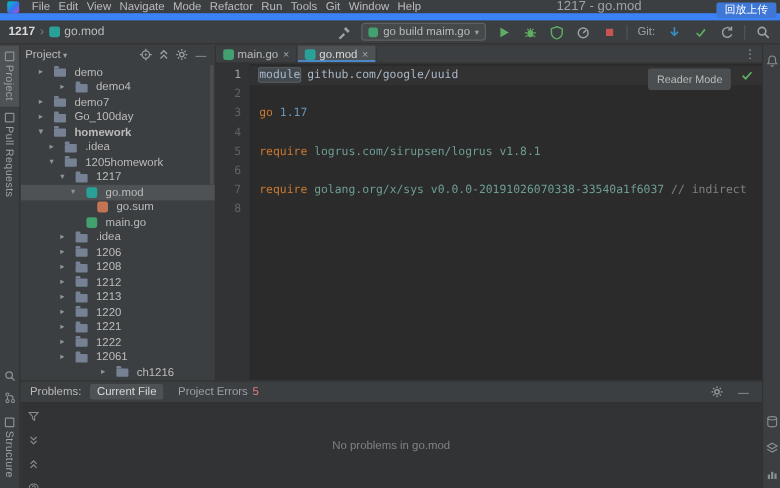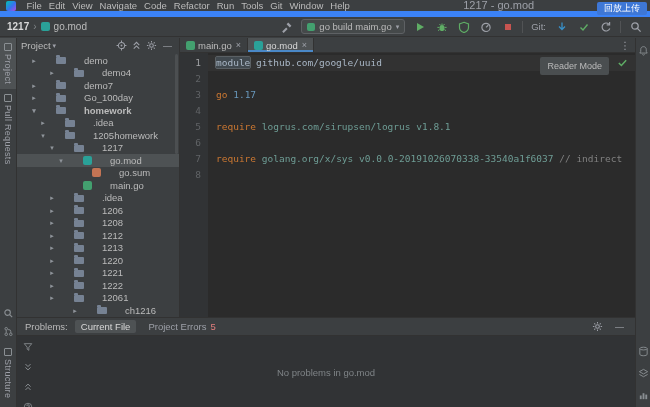--- a/index.html
+++ b/index.html
@@ -48,21 +48,21 @@
 
   
   .project-panel{position:absolute;left:17px;top:38px;width:163px;bottom:90px;display:flex;
                  flex-direction:column;background:#3c3f41;border-right:1px solid #323232;z-index:2;}
   .panel-header{height:15px;display:flex;align-items:center;gap:2px;padding:0 4px;flex:none;}
   .ph-title{font-size:9.5px;color:#bbbbbb;}
   .ph-spacer{flex:1;}
   .panel-header .icobtn{width:13px;height:13px;}
   .hide-dash{color:#9da0a8;font-size:9px;padding:0 3px;}
   .tree{flex:1;overflow:hidden;padding-top:1px;position:relative;}
-  .tree-row{height:12.5px;display:flex;align-items:center;gap:18px;font-size:9.5px;color:#bbbbbb;white-space:nowrap;}
+  .tree-row{height:12.5px;display:flex;align-items:center;gap:7px;font-size:9.5px;color:#bbbbbb;white-space:nowrap;}
   .tree-row.selected{background:#4e5254;}
   .chevron{width:8px;flex:none;color:#8f949a;font-size:7px;text-align:center;line-height:1;}
   .ic-folder{width:10px;height:7px;background:#768293;border-radius:1px;position:relative;flex:none;margin-top:1px;}
   .ic-folder::before{content:"";position:absolute;top:-2px;left:0;width:4px;height:2px;background:#768293;
                      border-radius:1px 1px 0 0;}
   .fico{width:9px;height:9px;border-radius:2px;flex:none;display:inline-block;}
   .ic-gomod{background:#2aa198;}
   .ic-gofile{background:#43a06f;}
   .ic-gosum{background:#c37454;}
   .tree-scrollbar{position:absolute;right:1px;top:16px;width:3px;height:100px;background:#5a5d5f;
@@ -117,21 +117,21 @@
 
 <div class="app">
 
   <div class="menubar">
     <span class="logo"></span>
     <nav class="menus" id="menus">
         <span class="menu-item">File</span>
         <span class="menu-item">Edit</span>
         <span class="menu-item">View</span>
         <span class="menu-item">Navigate</span>
-        <span class="menu-item">Code</span>
+        <span class="menu-item">Mode</span>
         <span class="menu-item">Refactor</span>
         <span class="menu-item">Run</span>
         <span class="menu-item">Tools</span>
         <span class="menu-item">Git</span>
         <span class="menu-item">Window</span>
         <span class="menu-item">Help</span>
       </nav>
     <span class="window-title">1217 - go.mod</span>
     <span class="badge">回放上传</span>
   </div>

